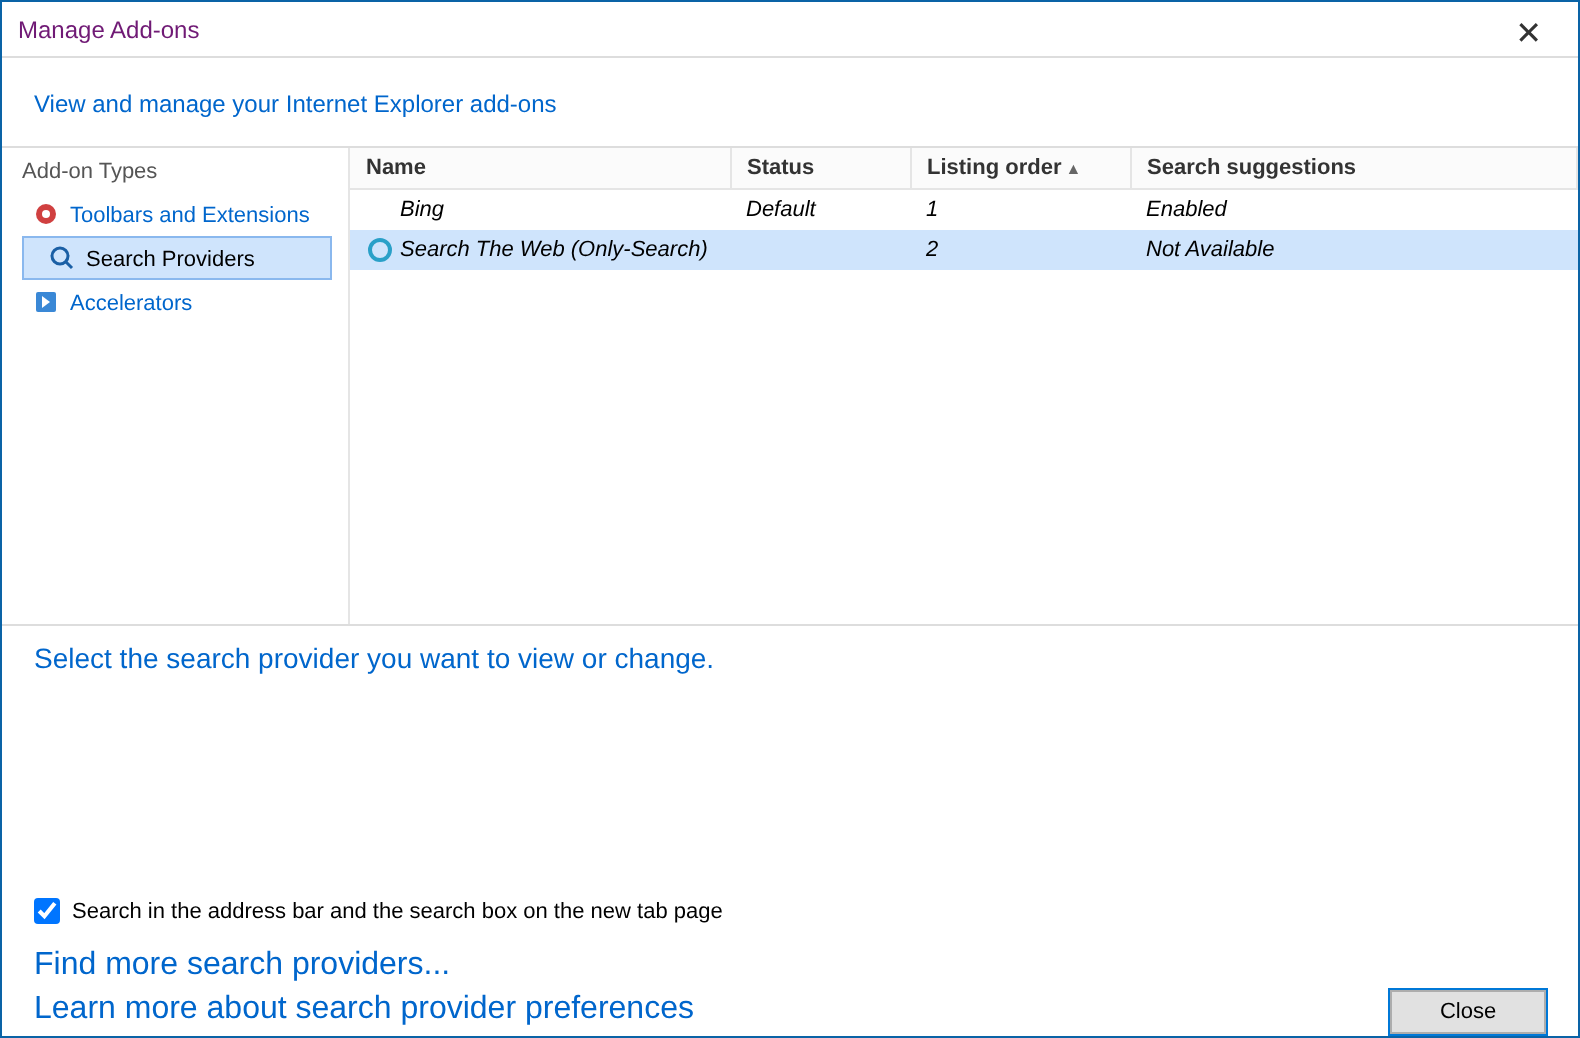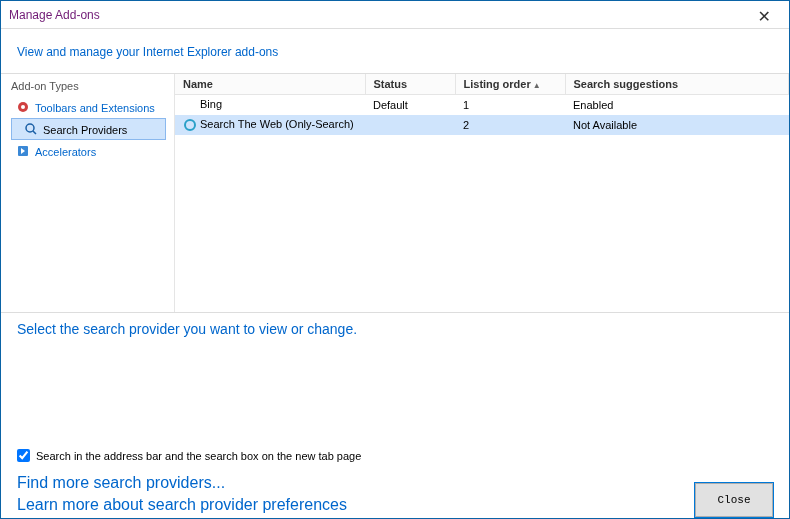--- a/index.html
+++ b/index.html
@@ -67,48 +67,47 @@
 th {
   text-align: left;
   font-weight: bold;
   padding: 4px 8px;
   border-bottom: 1px solid #e5e5e5;
   border-right: 1px solid #e5e5e5;
   background: #fbfbfb;
   color: #333;
 }
 th .sort { font-size: 8px; color: #666; margin-left: 2px; }
-td { padding: 3px 8px; }
+td { padding: 3px 8px; font-style: italic; }
 tr.provider-row { cursor: pointer; }
 tr.provider-row.selected td { background: #cfe4fc; }
 .row-icon { display: inline-block; width: 14px; height: 14px; vertical-align: middle; margin-right: 3px; }
 .info-area {
   padding: 8px 16px;
   height: 130px;
 }
 .info-text { color: #0066cc; font-size: 14px; }
 .bottom {
   padding: 6px 16px 10px 16px;
   display: flex;
   justify-content: space-between;
   align-items: flex-end;
 }
 .bottom-left { }
 .checkbox-row { display: flex; align-items: center; gap: 6px; margin-bottom: 10px; font-size: 11px; color: #000; }
 .checkbox-row input { width: 13px; height: 13px; }
 .link { color: #0066cc; font-size: 16px; display: block; text-decoration: none; line-height: 1.4; cursor: pointer; }
 .close-btn {
   min-width: 78px;
-  height: 34px;
+  height: 22px;
   background: #e1e1e1;
   border: 1px solid #adadad;
   font-size: 11px;
   cursor: pointer;
   box-shadow: 0 0 0 1px #0078d7;
-  font-family: Liberation Mono, monospace;
 }
 </style>
 </head>
 <body>
 
 <div class="titlebar">
   <span class="title">Manage Add-ons</span>
   <span class="close-x">✕</span>
 </div>
 

